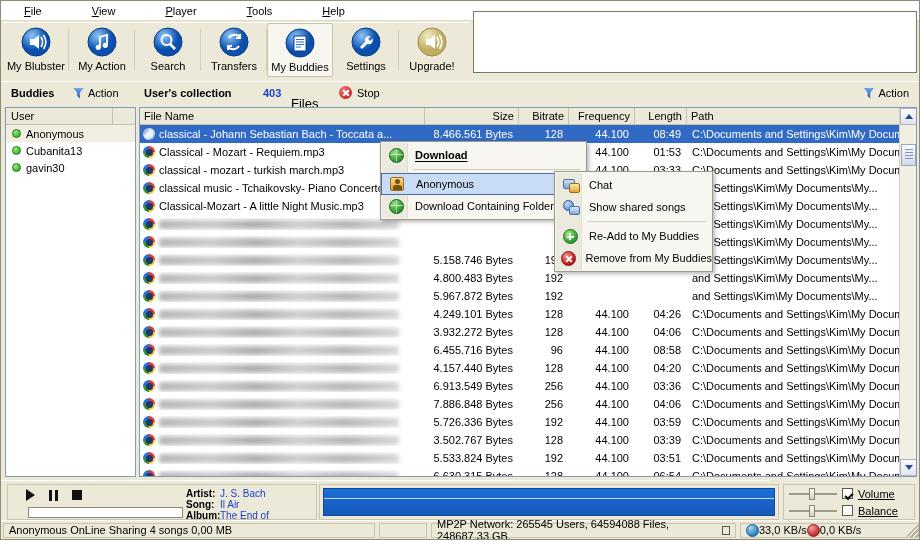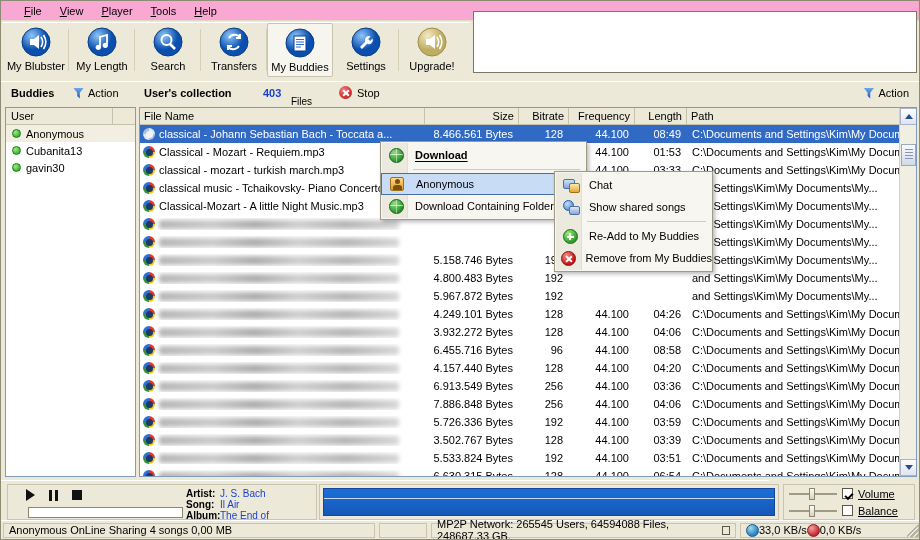--- a/index.html
+++ b/index.html
@@ -16,24 +16,25 @@
     width: 920px; height: 540px;
     background: #ece9d8;
     border: 1px solid #8e8b73;
     overflow: hidden;
   }
 
   
   .menubar {
     position: absolute; left: 0; top: 0;
     width: 920px; height: 20px;
-    background: #f9a8d4;
+    background: #ffffff;
     display: flex; align-items: center;
     padding-left: 14px;
     border-bottom: 1px solid #e0dcc4;
+    gap: 32px;
   }
   .menubar .mi {
     padding: 2px 9px;
     color: #000; font-size: 11px;
     cursor: default;
   }
   .menubar .mi u { text-decoration: underline; }
 
   
   .toolbar {
@@ -91,21 +92,21 @@
   .hdr-collection {
     position: absolute; left: 143px; top: 5px;
     font-weight: bold; font-size: 11px; color: #000;
   }
   .hdr-count {
     position: absolute; left: 262px; top: 5px;
     font-weight: bold; font-size: 11px; color: #1a3fcf;
   }
   .hdr-files {
     position: absolute; left: 290px; top: 14px;
-    font-size: 10px; color: #000;
+    font-size: 13px; color: #000;
   }
   .hdr-stop {
     position: absolute; left: 338px; top: 4px;
     display: flex; align-items: center; gap: 5px;
     cursor: default;
   }
   .hdr-action-right {
     position: absolute; right: 12px; top: 5px;
     display: flex; align-items: center; gap: 4px;
     cursor: default;
@@ -490,21 +491,21 @@
       </svg>
       <span class="lbl">My Blubster</span>
     </div>
     <div class="tbtn sep">
       <svg class="ticon" viewBox="0 0 32 32">
         <circle cx="16" cy="16" r="14" fill="url(#gb1)" stroke="#083b85"></circle>
         <path d="M14 21V11l7-2v9" stroke="#fff" stroke-width="1.8" fill="none"></path>
         <circle cx="12.3" cy="21.3" r="2.6" fill="#fff"></circle>
         <circle cx="19.3" cy="19.3" r="2.6" fill="#fff"></circle>
       </svg>
-      <span class="lbl">My Length</span>
+      <span class="lbl">My Action</span>
     </div>
     <div class="tbtn sep">
       <svg class="ticon" viewBox="0 0 32 32">
         <circle cx="16" cy="16" r="14" fill="url(#gb1)" stroke="#083b85"></circle>
         <circle cx="14.5" cy="14" r="5" fill="none" stroke="#fff" stroke-width="2"></circle>
         <path d="M18 18l5 5" stroke="#fff" stroke-width="2.6"></path>
       </svg>
       <span class="lbl">Search</span>
     </div>
     <div class="tbtn sep">

